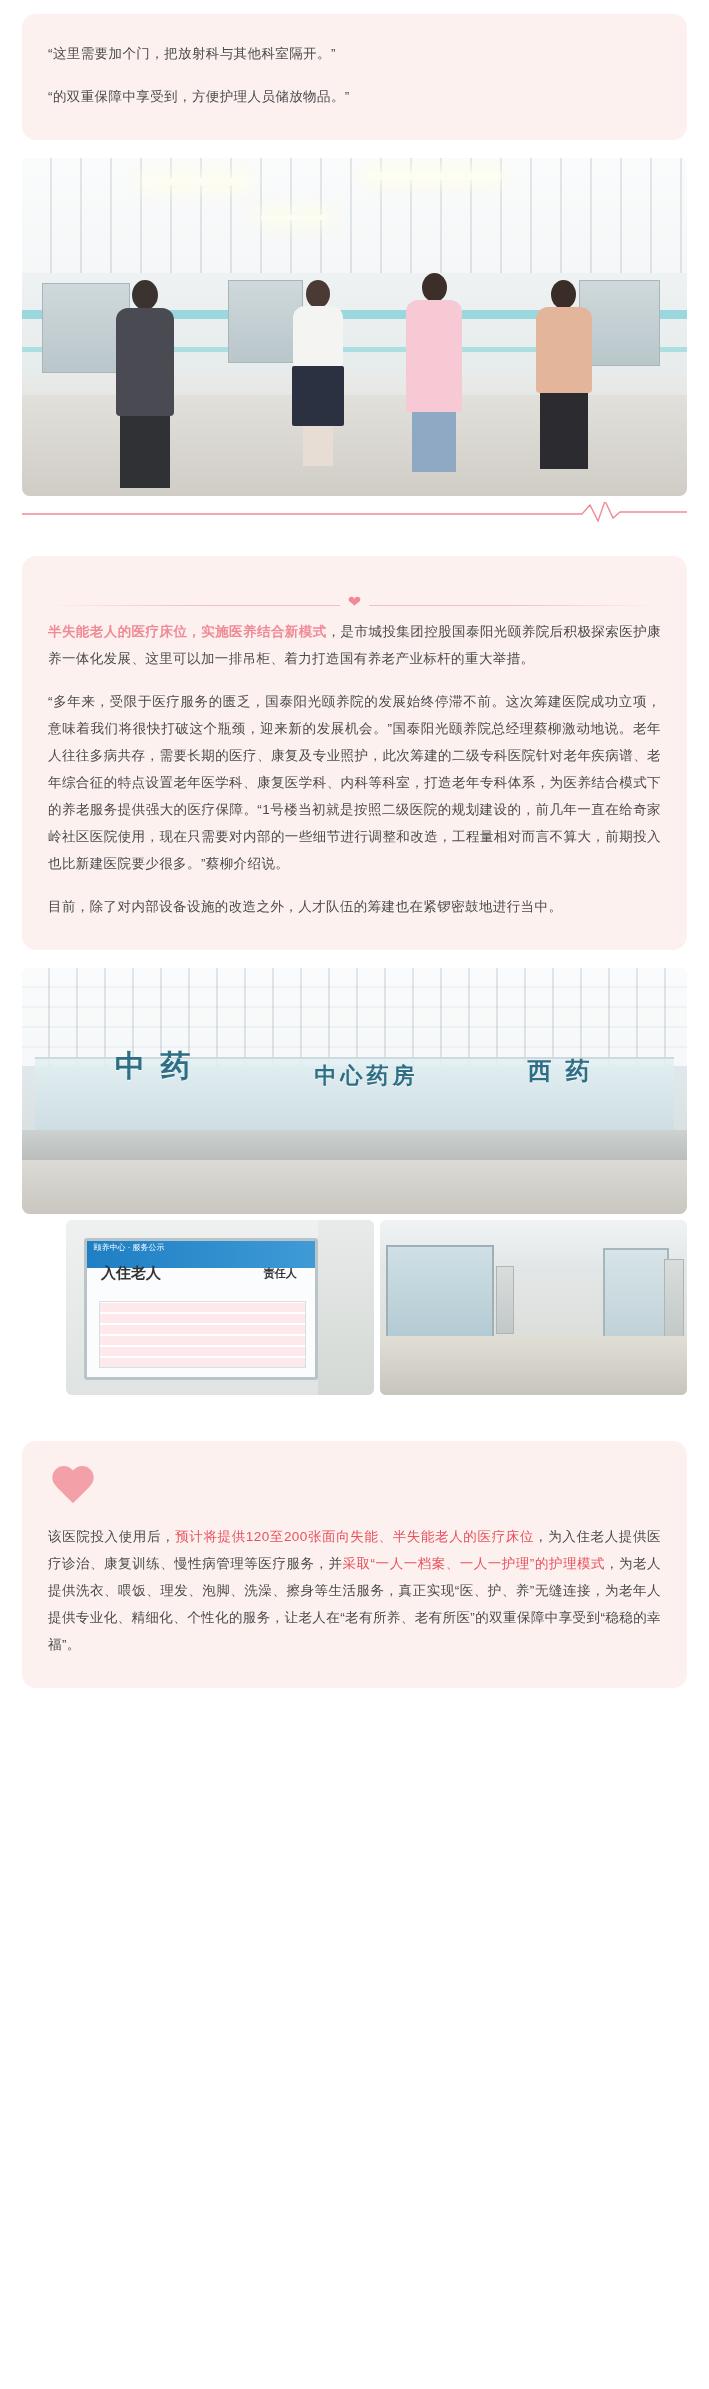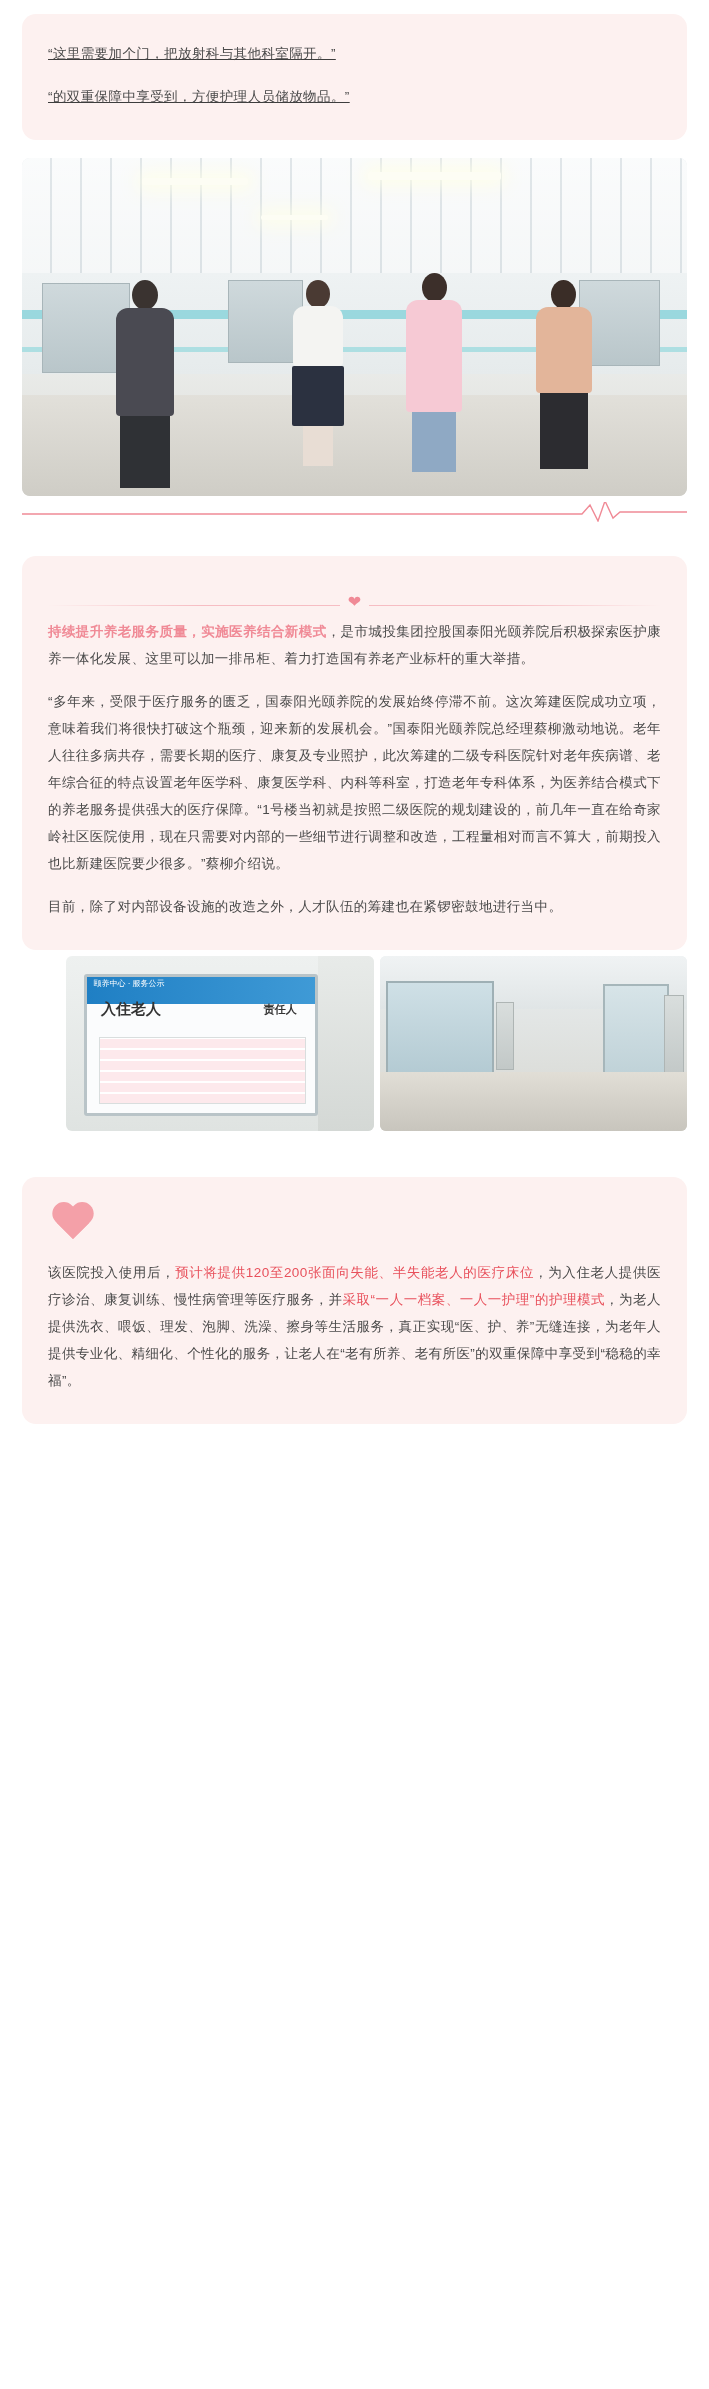--- a/index.html
+++ b/index.html
@@ -27,21 +27,20 @@
     border-radius: 14px;
     padding: 26px 26px 30px 26px;
     box-sizing: border-box;
     position: relative;
   }
   .card-pink {
     background: #fdf1f0;
   }
   .card-top {
     margin-top: 14px;
-    text-decoration: underline;
   }
 
   
   p.para {
     font-size: 13.5px;
     line-height: 2.0;
     margin: 0 0 16px 0;
     text-align: justify;
     letter-spacing: 0.4px;
     color: #4a4a4a;
@@ -301,26 +300,37 @@
   </div>
 
   <div class="gap-md"></div>
 
   <div class="card card-pink">
     <div class="divider">
       <span class="line" style="background:linear-gradient(90deg, rgba(240,138,150,0) 0%, rgba(240,138,150,.5) 25%, rgba(240,138,150,.5) 75%, rgba(240,138,150,0) 100%); left:0; right:0;"></span>
       <span class="heart" style="background:#fdf1f0;">❤</span>
     </div>
     <p class="para">
-      <span class="hl-pink bold">持续提升养老服务质量，实施医养结合新模式</span><span>，是市城投集团控股国泰阳光颐养院后积极探索医护康养一体化发展、这里可以加一排吊柜、着力打造国有养老产业标杆的重大举措。</span>
+      <span class="hl-pink bold">半失能老人的医疗床位，实施医养结合新模式</span><span>，是市城投集团控股国泰阳光颐养院后积极探索医护康养一体化发展、这里可以加一排吊柜、着力打造国有养老产业标杆的重大举措。</span>
     </p>
     <p class="para">“多年来，受限于医疗服务的匮乏，国泰阳光颐养院的发展始终停滞不前。这次筹建医院成功立项，意味着我们将很快打破这个瓶颈，迎来新的发展机会。”国泰阳光颐养院总经理蔡柳激动地说。老年人往往多病共存，需要长期的医疗、康复及专业照护，此次筹建的二级专科医院针对老年疾病谱、老年综合征的特点设置老年医学科、康复医学科、内科等科室，打造老年专科体系，为医养结合模式下的养老服务提供强大的医疗保障。“1号楼当初就是按照二级医院的规划建设的，前几年一直在给奇家岭社区医院使用，现在只需要对内部的一些细节进行调整和改造，工程量相对而言不算大，前期投入也比新建医院要少很多。”蔡柳介绍说。</p>
     <p class="para hl-pink">目前，除了对内部设备设施的改造之外，人才队伍的筹建也在紧锣密鼓地进行当中。</p>
   </div>
 
+  <div class="photo-wrap">
+    <div class="photo photo2">
+      <div class="p2-ceiling"></div>
+      <div class="p2-glass"></div>
+      <div class="p2-signtext" style="left:14%;top:40%;font-size:30px;">中 药</div>
+      <div class="p2-signtext" style="left:44%;top:44%;font-size:22px;">中心药房</div>
+      <div class="p2-signtext" style="left:76%;top:42%;font-size:24px;">西 药</div>
+      <div class="p2-counter"></div>
+      <div class="p2-floor"></div>
+    </div>
+  </div>
 
   <div style="margin:6px 22px 0 22px;display:flex;gap:6px;">
     <div style="flex:1;line-height:0;padding-left:44px;">
       <div class="photo photo3">
         <div class="p3-wall"></div>
         <div class="p3-board">
           <div class="p3-header" style="color:#fff;font-size:8px;line-height:14px;padding-left:6px;box-sizing:border-box;">
             <span>颐养中心 · 服务公示</span>
           </div>
           <div class="p3-title" style="font-size:15px;">入住老人</div>

